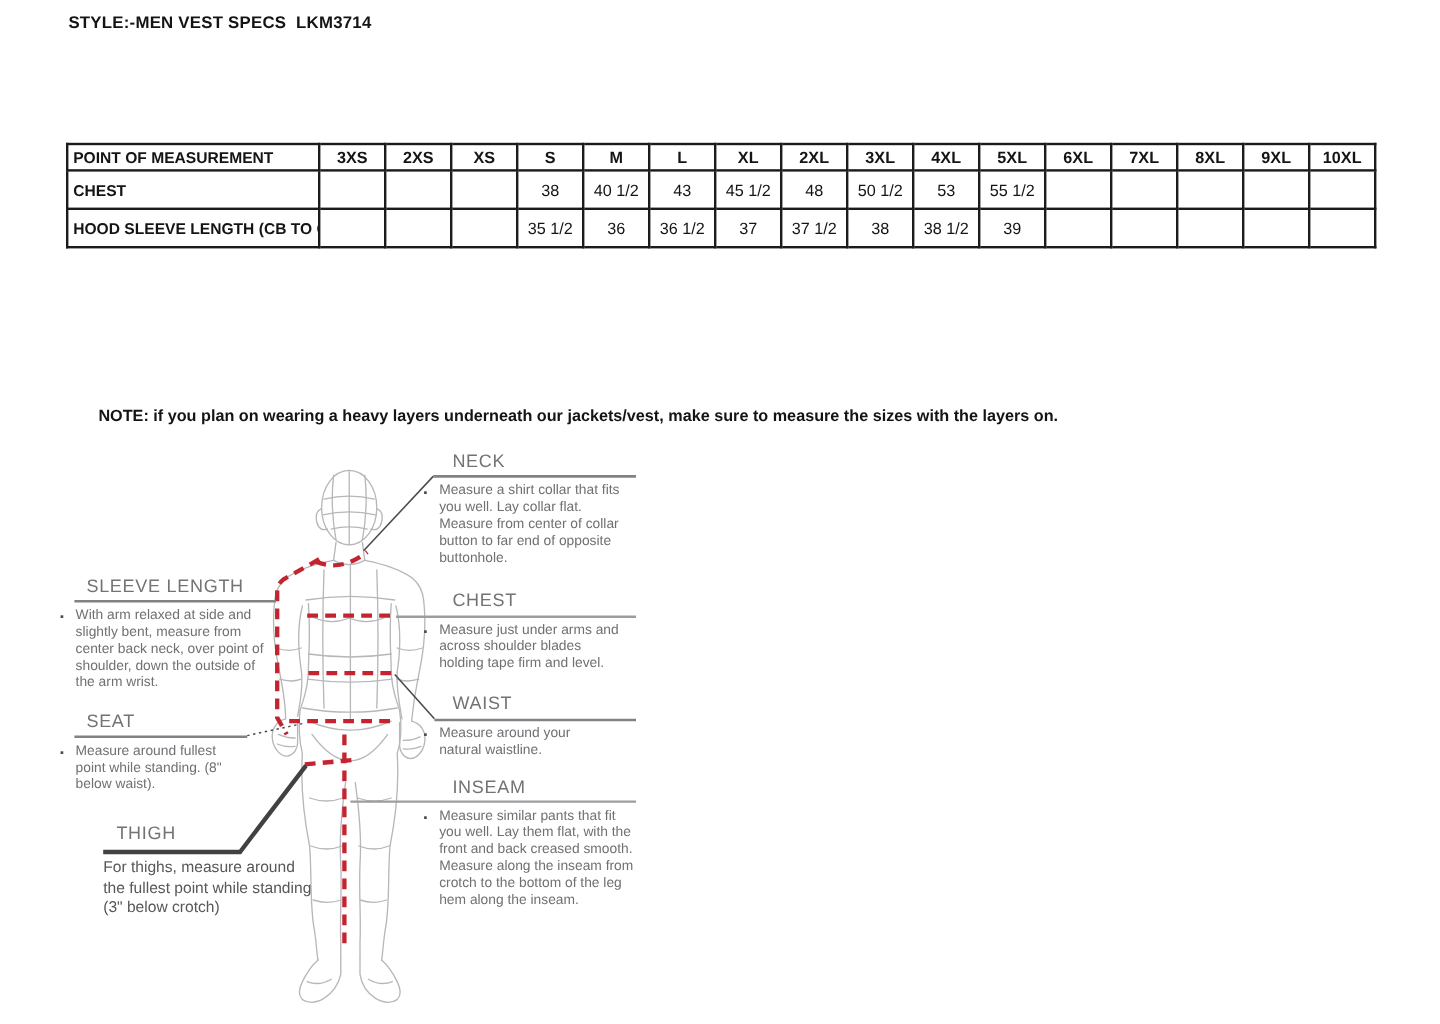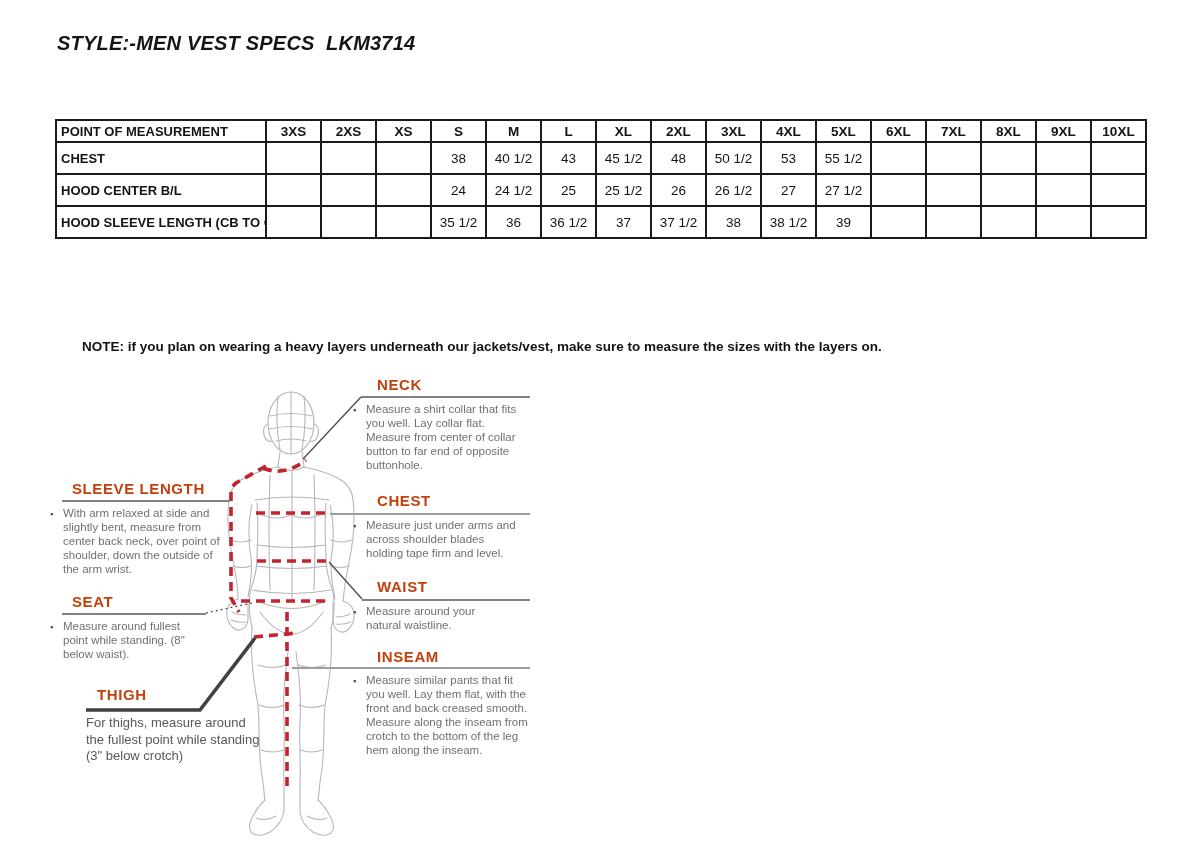--- a/index.html
+++ b/index.html
@@ -1,31 +1,31 @@
 <!DOCTYPE html>
 <html><head>
 <meta charset="utf-8">
 <style>
   html,body{margin:0;padding:0;background:#ffffff;}
   body{width:1200px;height:853px;font-family:"Liberation Sans",sans-serif;}
   .page{position:relative;width:1200px;height:853px;background:#fff;overflow:hidden;}
 
-  .doc-title{position:absolute;left:57px;top:32px;font-weight:bold;font-size:20px;color:#141414;white-space:pre;letter-spacing:0.2px;font-style:italic;}
+  .doc-title{position:absolute;left:57px;top:10px;font-weight:bold;font-size:14px;color:#141414;white-space:pre;letter-spacing:0.2px;}
 
   .size-table{position:absolute;left:55px;top:119px;width:1090px;border-collapse:collapse;table-layout:fixed;}
   .size-table th,.size-table td{border:2px solid #1b1b1b;padding:0;text-align:center;color:#141414;overflow:hidden;white-space:nowrap;}
   .size-table th{height:20px;font-size:13.5px;font-weight:bold;}
   .size-table td{height:30px;font-size:13.5px;font-weight:normal;}
   .size-table .pom{text-align:left;padding-left:4px;font-weight:bold;font-size:13px;margin-top:15px;}
 
   .note{position:absolute;left:57px;top:339px;font-size:13.5px;font-weight:bold;color:#141414;padding-left:25px;}
 
   .guide-svg{position:absolute;left:0;top:370px;}
 
-  .sec-label{position:absolute;font-size:15px;font-weight:bold;color:#c2410c;letter-spacing:0.6px;white-space:nowrap;}
+  .sec-label{position:absolute;font-size:15px;font-weight:normal;color:#737373;letter-spacing:0.6px;white-space:nowrap;}
   .sec-desc{position:absolute;font-size:11.5px;line-height:14px;color:#6f7073;}
   .bullet{position:absolute;left:-13px;top:1px;font-size:9px;color:#4c4c4e;}
 
   .lbl-neck{left:377px;top:376px}   .desc-neck{left:366px;top:402px;width:158px}
   .lbl-chest{left:377px;top:492px}  .desc-chest{left:366px;top:518px;width:158px}
   .lbl-waist{left:377px;top:578px}  .desc-waist{left:366px;top:604px;width:140px}
   .lbl-inseam{left:377px;top:648px} .desc-inseam{left:366px;top:673px;width:162px}
   .lbl-sleeve{left:72px;top:480px}  .desc-sleeve{left:63px;top:506px;width:162px}
   .lbl-seat{left:72px;top:593px}    .desc-seat{left:63px;top:619px;width:135px}
   .lbl-thigh{left:97px;top:686px}   .desc-thigh{left:86px;top:715px;width:180px;font-size:13px;line-height:16.5px;color:#58585a}
@@ -92,39 +92,20 @@
           <td>50 1/2</td>
           <td>53</td>
           <td>55 1/2</td>
           <td></td>
           <td></td>
           <td></td>
           <td></td>
           <td></td>
         </tr>
         <tr>
-          <td class="pom">HOOD CENTER B/L</td>
-          <td></td>
-          <td></td>
-          <td></td>
-          <td>24</td>
-          <td>24 1/2</td>
-          <td>25</td>
-          <td>25 1/2</td>
-          <td>26</td>
-          <td>26 1/2</td>
-          <td>27</td>
-          <td>27 1/2</td>
-          <td></td>
-          <td></td>
-          <td></td>
-          <td></td>
-          <td></td>
-        </tr>
-        <tr>
           <td class="pom">HOOD SLEEVE LENGTH (CB TO CUFF)</td>
           <td></td>
           <td></td>
           <td></td>
           <td>35 1/2</td>
           <td>36</td>
           <td>36 1/2</td>
           <td>37</td>
           <td>37 1/2</td>
           <td>38</td>

